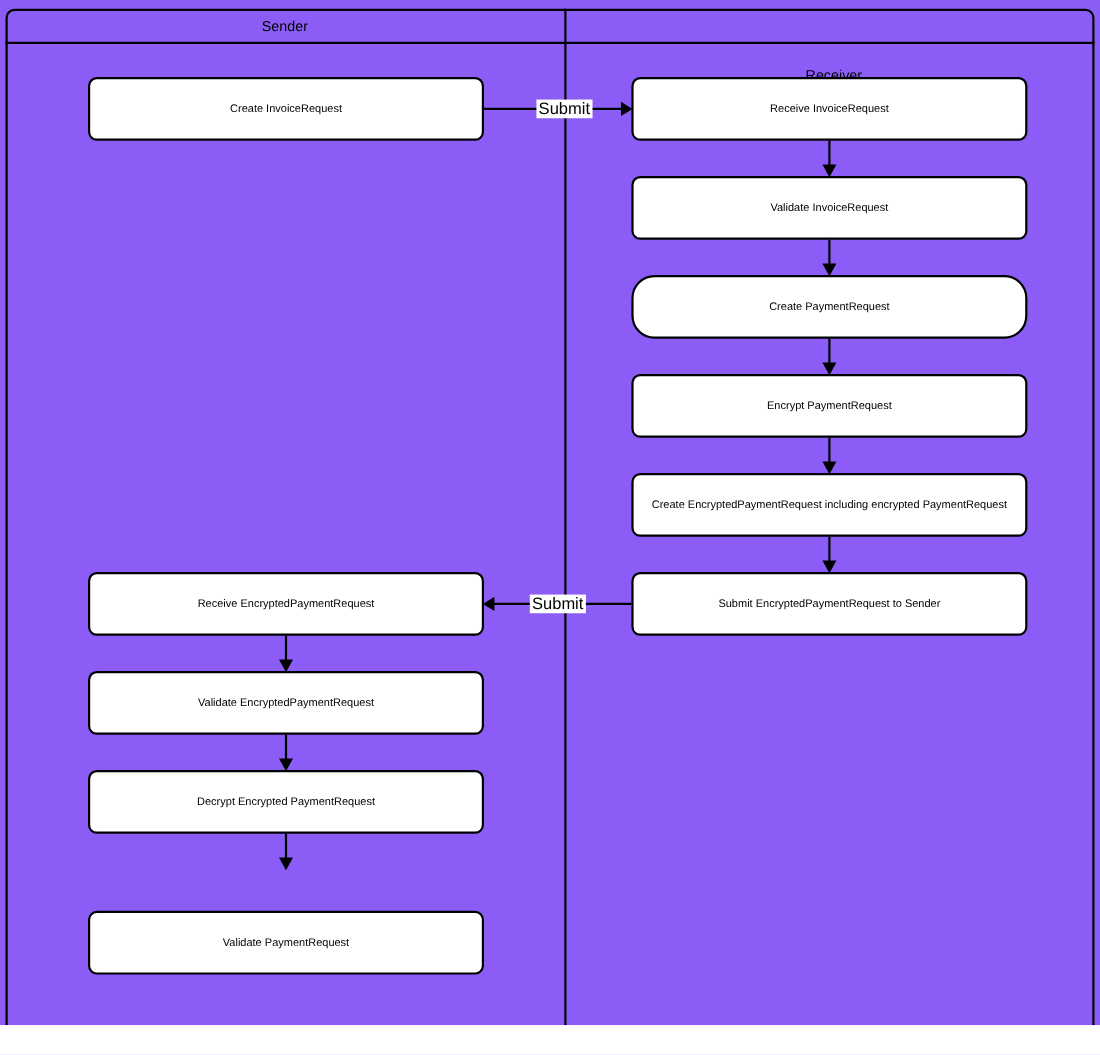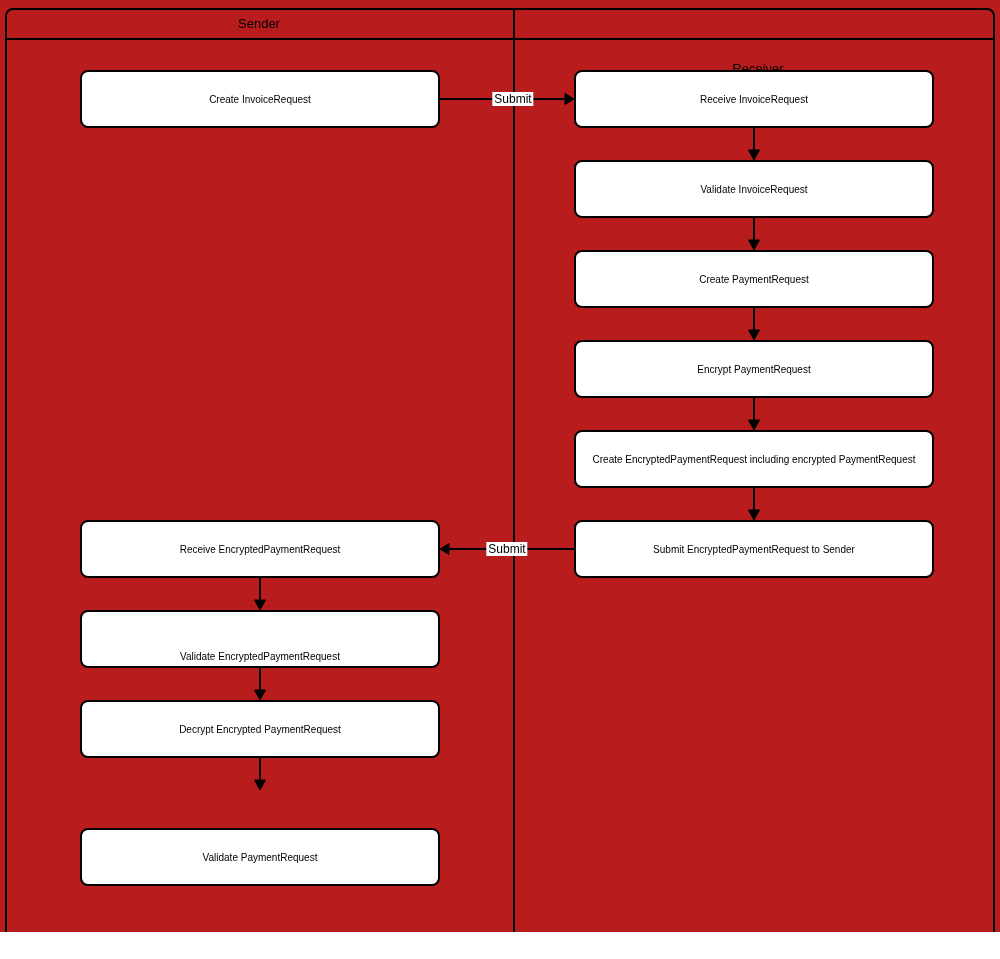--- a/index.html
+++ b/index.html
@@ -5,21 +5,21 @@
   html, body {
     margin: 0;
     padding: 0;
     background: #ffffff;
     font-family: "Liberation Sans", sans-serif;
   }
   .canvas {
     position: relative;
     width: 1000px;
     height: 932px;
-    background: #b91c1c;
+    background: #8b5cf6;
     overflow: hidden;
   }
   .frame {
     position: absolute;
     left: 5px;
     top: 8px;
     width: 990px;
     height: 943px;
     border: 2px solid #000000;
     border-radius: 8px;
@@ -77,36 +77,36 @@
     text-align: center;
     font-size: 10px;
     line-height: 19px;
     color: #000000;
     padding: 0 12px;
     z-index: 3;
   }
   
   .n-s1 { left: 80px;  top: 70px;  }
   .n-s6 { left: 80px;  top: 520px; }
-  .n-s7 { left: 80px;  top: 610px; align-items: flex-end; }
+  .n-s7 { left: 80px;  top: 610px; }
   .n-s8 { left: 80px;  top: 700px; }
   .n-s9 { left: 80px;  top: 828px; }
   
   .n-r1 { left: 574px; top: 70px; text-align: center;  }
   .n-r2 { left: 574px; top: 160px; }
-  .n-r3 { left: 574px; top: 250px; }
+  .n-r3 { left: 574px; top: 250px; border-radius: 21px; }
   .n-r4 { left: 574px; top: 340px; }
   .n-r5 { left: 574px; top: 430px; }
   .n-r6 { left: 574px; top: 520px; }
 
   .edge-label {
     position: absolute;
     transform: translate(-50%, -50%);
     background: #ffffff;
-    font-size: 12px;
+    font-size: 15px;
     color: #000000;
     padding: 0 2px;
     white-space: nowrap;
     z-index: 4;
   }
   .el-1 { left: 513px; top: 99px;  }
   .el-2 { left: 507px; top: 549px; }
 </style>
 </head>
 <body>

